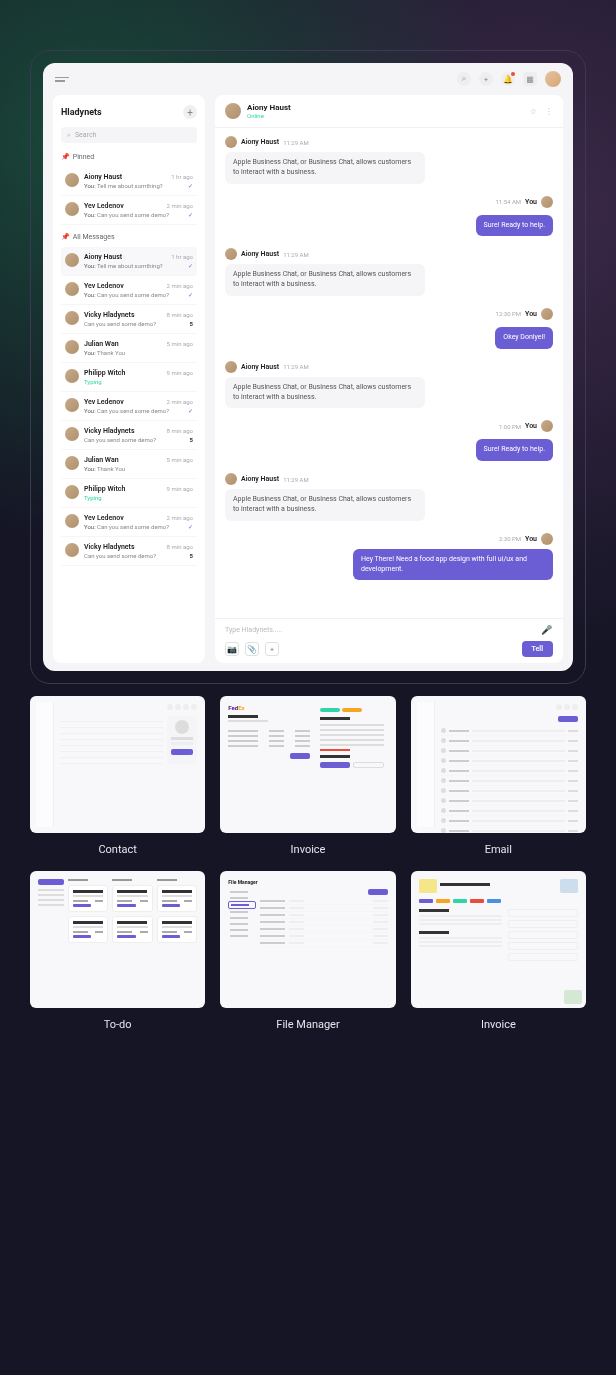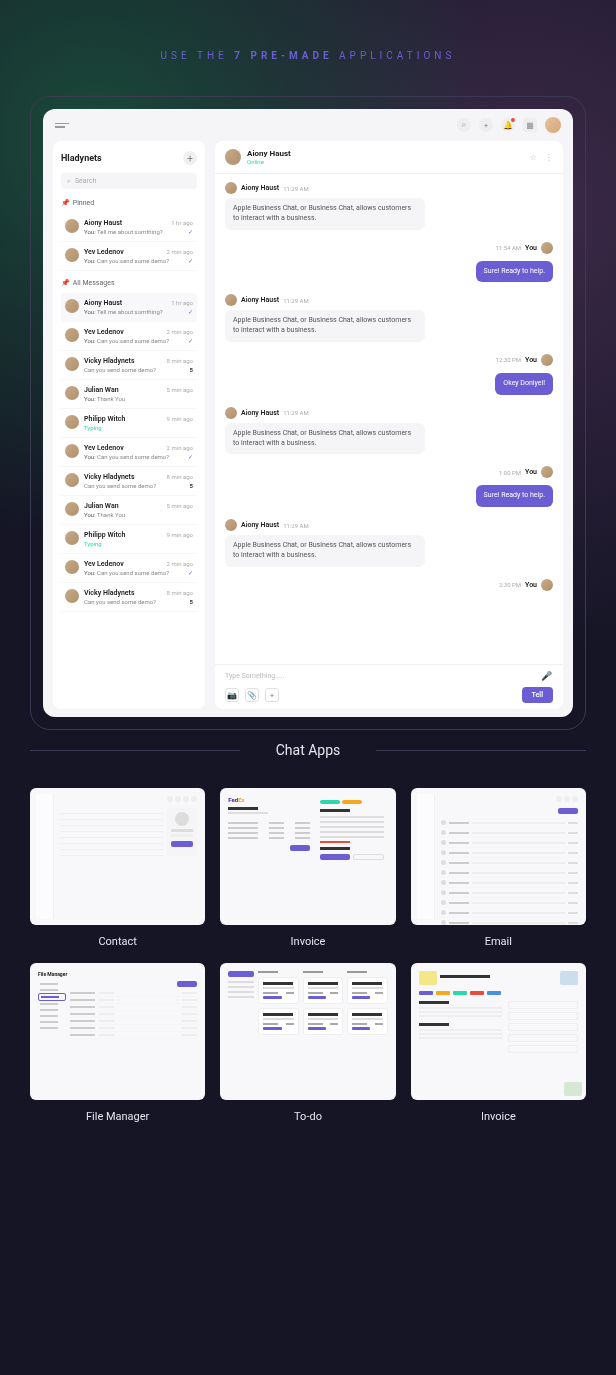--- a/index.html
+++ b/index.html
@@ -86,23 +86,20 @@
 .thumb .card{background:#fff;border:1px solid #eee;border-radius:3px;padding:4px;margin-bottom:4px}
 .thumb .tag{display:inline-block;width:20px;height:4px;border-radius:2px;background:#2fd6a8;margin-right:2px}
 .thumb .tag.orange{background:#f5a623}
 
 .thread::-webkit-scrollbar{display:none}
 </style>
 </head>
 <body>
 
 <div class="page">
-  <p class="subtitle">
-    <span>USE THE </span><strong>7 PRE-MADE</strong><span> APPLICATIONS</span>
-  </p>
 
   <div class="frame">
     <div class="device">
       <div class="topbar">
         <div class="menu-icon">
             <span></span>
             <span></span>
           </div>
         <div class="topright">
           <div class="ticon">⌕</div>
@@ -345,40 +342,39 @@
                 </div><div class="bubble purple">Sure! Ready to help.</div></div>
               <div class="msg-group left"><div class="msg-head">
                   <div class="av"></div>
                   <span class="nm">Aiony Haust</span>
                   <span class="tm">11:29 AM</span>
                 </div><div class="bubble gray">Apple Business Chat, or Business Chat, allows customers to interact with a business.</div></div>
               <div class="msg-group right"><div class="msg-head">
                   <span class="tm">2:30 PM</span>
                   <span class="nm">You</span>
                   <div class="av"></div>
-                </div></div>
+                </div><div class="bubble purple">Hey There! Need a food app design with full ui/ux and development.</div></div>
             </div>
           <div class="composer">
             <div class="composer-row1">
-              <span class="ph">Type Something.....</span>
+              <span class="ph">Type Hladynets.....</span>
               <span class="mic">🎤</span>
             </div>
             <div class="composer-row2">
               <div class="comp-icon">📷</div>
               <div class="comp-icon">📎</div>
               <div class="comp-icon">+</div>
               <div class="send-btn">Tell</div>
             </div>
           </div>
         </div>
       </div>
     </div>
   </div>
 
-  <div class="frame-label">Chat Apps</div>
 
   <div class="grid" id="tiles-grid">
       <div class="tile">
         <div class="img">
           <div class="thumb">
             <div class="sb"></div>
             <div class="hdrbar" style="margin-left:22px">
               <span></span>
               <span></span>
               <span></span>
@@ -536,96 +532,20 @@
                 <div style="height:2px;background:#ddd;width:10px"></div>
               </div>
             </div>
           </div>
         </div>
         <div class="lbl">Email</div>
       </div>
       <div class="tile">
         <div class="img">
           <div class="thumb">
-            <div style="font-weight:700;color:#222;font-size:5px;margin-bottom:4px">File Manager</div>
-            <div style="display:flex;gap:4px;height:calc(100% - 10px)">
-              <div style="width:28px">
-                <div style="padding:2px;">
-                  <div style="height:2px;background:#ccc;width:18px"></div>
-                </div>
-                <div style="padding:2px;">
-                  <div style="height:2px;background:#ccc;width:18px"></div>
-                </div>
-                <div style="padding:2px;border:1px solid #6b5dd3;border-radius:2px;color:#6b5dd3">
-                  <div style="height:2px;background:#6b5dd3;width:18px"></div>
-                </div>
-                <div style="padding:2px;">
-                  <div style="height:2px;background:#ccc;width:18px"></div>
-                </div>
-                <div style="padding:2px;">
-                  <div style="height:2px;background:#ccc;width:18px"></div>
-                </div>
-                <div style="padding:2px;">
-                  <div style="height:2px;background:#ccc;width:18px"></div>
-                </div>
-                <div style="padding:2px;">
-                  <div style="height:2px;background:#ccc;width:18px"></div>
-                </div>
-                <div style="padding:2px;">
-                  <div style="height:2px;background:#ccc;width:18px"></div>
-                </div>
-              </div>
-              <div style="flex:1">
-                <div style="display:flex;justify-content:flex-end;margin-bottom:3px">
-                  <div class="btn-p"></div>
-                </div>
-                <div style="display:flex;gap:4px;padding:2px 0;border-bottom:1px solid #f5f5f7">
-                  <div style="height:2px;background:#ccc;width:25px"></div>
-                  <div style="height:2px;background:#eee;width:15px"></div>
-                  <div style="height:2px;background:#eee;width:15px;margin-left:auto"></div>
-                </div>
-                <div style="display:flex;gap:4px;padding:2px 0;border-bottom:1px solid #f5f5f7">
-                  <div style="height:2px;background:#ccc;width:25px"></div>
-                  <div style="height:2px;background:#eee;width:15px"></div>
-                  <div style="height:2px;background:#eee;width:15px;margin-left:auto"></div>
-                </div>
-                <div style="display:flex;gap:4px;padding:2px 0;border-bottom:1px solid #f5f5f7">
-                  <div style="height:2px;background:#ccc;width:25px"></div>
-                  <div style="height:2px;background:#eee;width:15px"></div>
-                  <div style="height:2px;background:#eee;width:15px;margin-left:auto"></div>
-                </div>
-                <div style="display:flex;gap:4px;padding:2px 0;border-bottom:1px solid #f5f5f7">
-                  <div style="height:2px;background:#ccc;width:25px"></div>
-                  <div style="height:2px;background:#eee;width:15px"></div>
-                  <div style="height:2px;background:#eee;width:15px;margin-left:auto"></div>
-                </div>
-                <div style="display:flex;gap:4px;padding:2px 0;border-bottom:1px solid #f5f5f7">
-                  <div style="height:2px;background:#ccc;width:25px"></div>
-                  <div style="height:2px;background:#eee;width:15px"></div>
-                  <div style="height:2px;background:#eee;width:15px;margin-left:auto"></div>
-                </div>
-                <div style="display:flex;gap:4px;padding:2px 0;border-bottom:1px solid #f5f5f7">
-                  <div style="height:2px;background:#ccc;width:25px"></div>
-                  <div style="height:2px;background:#eee;width:15px"></div>
-                  <div style="height:2px;background:#eee;width:15px;margin-left:auto"></div>
-                </div>
-                <div style="display:flex;gap:4px;padding:2px 0;border-bottom:1px solid #f5f5f7">
-                  <div style="height:2px;background:#ccc;width:25px"></div>
-                  <div style="height:2px;background:#eee;width:15px"></div>
-                  <div style="height:2px;background:#eee;width:15px;margin-left:auto"></div>
-                </div>
-              </div>
-            </div>
-          </div>
-        </div>
-        <div class="lbl">File Manager</div>
-      </div>
-      <div class="tile">
-        <div class="img">
-          <div class="thumb">
             <div style="display:flex;gap:4px;height:100%">
               <div style="width:26px">
                 <div class="btn-p" style="width:100%;margin-bottom:4px"></div>
                 <div style="height:2px;background:#ddd;margin-bottom:3px"></div>
                 <div style="height:2px;background:#ddd;margin-bottom:3px"></div>
                 <div style="height:2px;background:#ddd;margin-bottom:3px"></div>
                 <div style="height:2px;background:#ddd;margin-bottom:3px"></div>
               </div>
               <div style="flex:1">
                 <div style="height:2px;background:#999;width:20px;margin-bottom:4px"></div>
@@ -687,20 +607,96 @@
                     <div style="height:2px;background:#aaa;width:15px"></div>
                     <div style="height:2px;background:#aaa;width:8px"></div>
                   </div>
                   <div style="height:3px;background:#6b5dd3;width:60%;margin-top:2px;border-radius:1px"></div>
                 </div>
               </div>
             </div>
           </div>
         </div>
         <div class="lbl">To-do</div>
+      </div>
+      <div class="tile">
+        <div class="img">
+          <div class="thumb">
+            <div style="font-weight:700;color:#222;font-size:5px;margin-bottom:4px">File Manager</div>
+            <div style="display:flex;gap:4px;height:calc(100% - 10px)">
+              <div style="width:28px">
+                <div style="padding:2px;">
+                  <div style="height:2px;background:#ccc;width:18px"></div>
+                </div>
+                <div style="padding:2px;">
+                  <div style="height:2px;background:#ccc;width:18px"></div>
+                </div>
+                <div style="padding:2px;border:1px solid #6b5dd3;border-radius:2px;color:#6b5dd3">
+                  <div style="height:2px;background:#6b5dd3;width:18px"></div>
+                </div>
+                <div style="padding:2px;">
+                  <div style="height:2px;background:#ccc;width:18px"></div>
+                </div>
+                <div style="padding:2px;">
+                  <div style="height:2px;background:#ccc;width:18px"></div>
+                </div>
+                <div style="padding:2px;">
+                  <div style="height:2px;background:#ccc;width:18px"></div>
+                </div>
+                <div style="padding:2px;">
+                  <div style="height:2px;background:#ccc;width:18px"></div>
+                </div>
+                <div style="padding:2px;">
+                  <div style="height:2px;background:#ccc;width:18px"></div>
+                </div>
+              </div>
+              <div style="flex:1">
+                <div style="display:flex;justify-content:flex-end;margin-bottom:3px">
+                  <div class="btn-p"></div>
+                </div>
+                <div style="display:flex;gap:4px;padding:2px 0;border-bottom:1px solid #f5f5f7">
+                  <div style="height:2px;background:#ccc;width:25px"></div>
+                  <div style="height:2px;background:#eee;width:15px"></div>
+                  <div style="height:2px;background:#eee;width:15px;margin-left:auto"></div>
+                </div>
+                <div style="display:flex;gap:4px;padding:2px 0;border-bottom:1px solid #f5f5f7">
+                  <div style="height:2px;background:#ccc;width:25px"></div>
+                  <div style="height:2px;background:#eee;width:15px"></div>
+                  <div style="height:2px;background:#eee;width:15px;margin-left:auto"></div>
+                </div>
+                <div style="display:flex;gap:4px;padding:2px 0;border-bottom:1px solid #f5f5f7">
+                  <div style="height:2px;background:#ccc;width:25px"></div>
+                  <div style="height:2px;background:#eee;width:15px"></div>
+                  <div style="height:2px;background:#eee;width:15px;margin-left:auto"></div>
+                </div>
+                <div style="display:flex;gap:4px;padding:2px 0;border-bottom:1px solid #f5f5f7">
+                  <div style="height:2px;background:#ccc;width:25px"></div>
+                  <div style="height:2px;background:#eee;width:15px"></div>
+                  <div style="height:2px;background:#eee;width:15px;margin-left:auto"></div>
+                </div>
+                <div style="display:flex;gap:4px;padding:2px 0;border-bottom:1px solid #f5f5f7">
+                  <div style="height:2px;background:#ccc;width:25px"></div>
+                  <div style="height:2px;background:#eee;width:15px"></div>
+                  <div style="height:2px;background:#eee;width:15px;margin-left:auto"></div>
+                </div>
+                <div style="display:flex;gap:4px;padding:2px 0;border-bottom:1px solid #f5f5f7">
+                  <div style="height:2px;background:#ccc;width:25px"></div>
+                  <div style="height:2px;background:#eee;width:15px"></div>
+                  <div style="height:2px;background:#eee;width:15px;margin-left:auto"></div>
+                </div>
+                <div style="display:flex;gap:4px;padding:2px 0;border-bottom:1px solid #f5f5f7">
+                  <div style="height:2px;background:#ccc;width:25px"></div>
+                  <div style="height:2px;background:#eee;width:15px"></div>
+                  <div style="height:2px;background:#eee;width:15px;margin-left:auto"></div>
+                </div>
+              </div>
+            </div>
+          </div>
+        </div>
+        <div class="lbl">File Manager</div>
       </div>
       <div class="tile">
         <div class="img">
           <div class="thumb">
             <div style="display:flex;gap:3px;margin-bottom:6px">
               <div style="width:18px;height:14px;background:#f5e68a;border-radius:2px"></div>
               <div style="height:3px;background:#333;width:50px;margin-top:4px"></div>
               <div style="width:18px;height:14px;background:#cde;margin-left:auto;border-radius:2px"></div>
             </div>
             <div style="display:flex;gap:3px;margin-bottom:6px">

